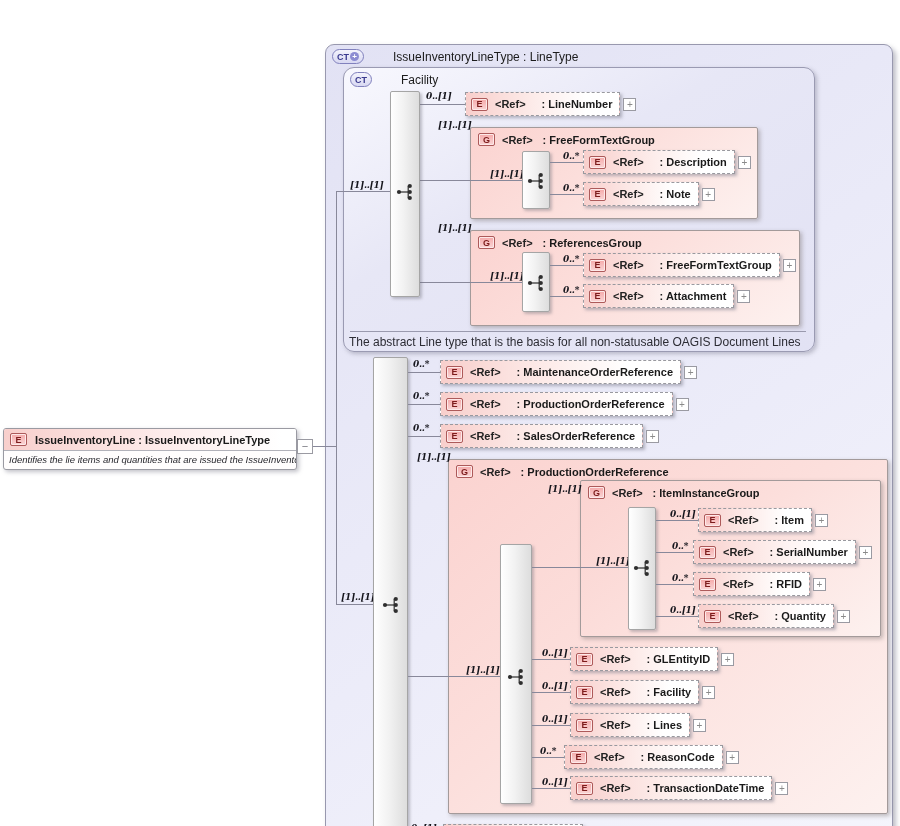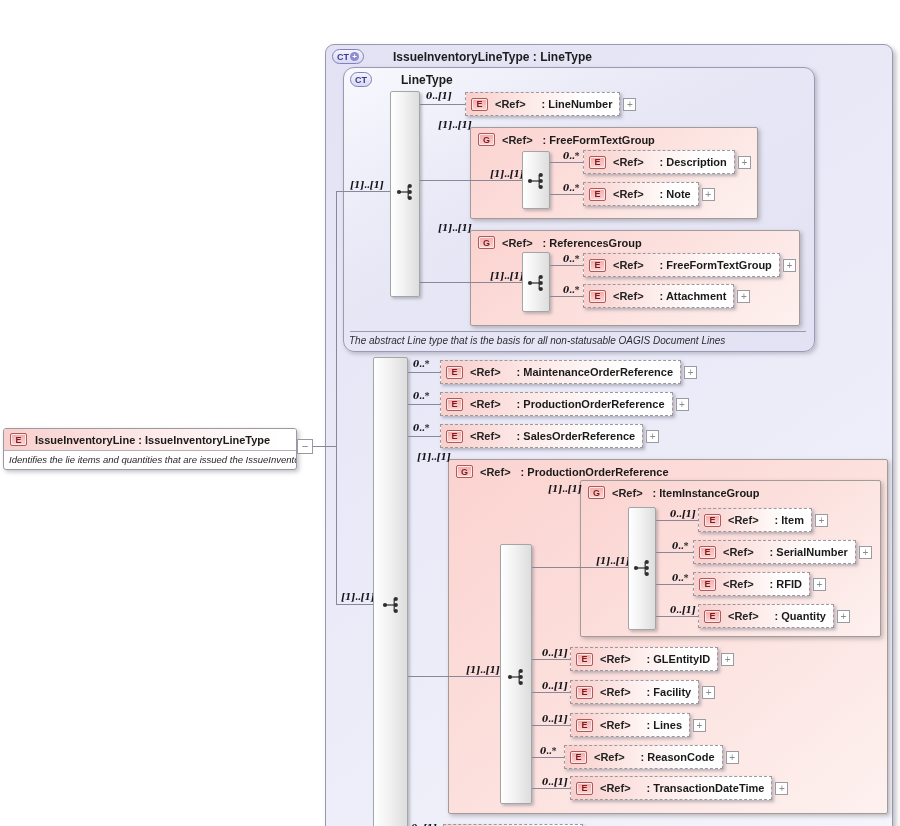--- a/index.html
+++ b/index.html
@@ -7,21 +7,21 @@
   .canvas { position:relative; width:900px; height:826px; background:#fff; overflow:hidden;margin-top:39px; }
 
   
   .bigbox { position:absolute; border:1px solid #9898ae; border-radius:9px;
             background:linear-gradient(145deg,#e2e2f4 0%,#ececf9 55%,#f5f5fc 100%);
             box-shadow:3px 3px 5px rgba(110,110,130,.45); }
   .ltbox  { position:absolute; border:1px solid #9a9ab2; border-radius:11px;
             background:linear-gradient(150deg,#f8f8fe 0%,#e7e7f6 40%,#e2e2f4 100%);
             box-shadow:2px 2px 4px rgba(110,110,130,.4); }
   .boxhead { position:absolute; left:6px; top:4px; display:flex; align-items:center; gap:8px; }
-  .boxtitle { font-size:12px; font-weight:bold; color:#1c1c1c; white-space:nowrap;padding-left:21px; }
+  .boxtitle { font-size:12px; font-weight:normal; color:#1c1c1c; white-space:nowrap;padding-left:21px; }
 
   
   .ctbadge { display:inline-flex; align-items:center; justify-content:center; gap:1px;
              height:15px; padding:0 4px; border:1px solid #8181bd; border-radius:8px;
              background:linear-gradient(#f4f4fc,#d8d8f2); }
   .ctbadge .ct { font-size:9px; font-weight:bold; color:#3a3a8e; }
   .ctplus { display:inline-block; width:9px; height:9px; border-radius:50%; background:#8c8cd2;
             color:#fff; font-size:8px; line-height:9px; font-weight:bold; text-align:center; }
 
   
@@ -56,21 +56,21 @@
 
   
   .hline { position:absolute; height:1px; background:#88889a; }
   .vline { position:absolute; width:1px;  background:#88889a; }
 
   
   .card { position:absolute; font-family:"DejaVu Serif", serif; font-style:italic; font-weight:bold;
           font-size:9px; color:#15151c; white-space:nowrap; letter-spacing:-0.3px; }
 
   
-  .annot { position:absolute; font-style:italic; font-size:10px; color:#2c2c34; white-space:nowrap; }
+  .annot { position:absolute; font-size:12px; color:#2c2c34; white-space:nowrap; }
   .rule  { position:absolute; height:1px; background:#9a9aae; }
 
   
   .leftbox { position:absolute; border:1px solid #9a9aa2; border-radius:3px; background:#fffdfd;
              box-shadow:2px 2px 4px rgba(120,120,135,.45); overflow:hidden; }
   .leftbox .lhead { display:flex; align-items:center; height:22px; padding:0 6px;
                     background:linear-gradient(to right,#f8cfcc 0%,#fdeceb 55%,#ffffff 95%);
                     border-bottom:1px solid #b2b2ba; }
   .leftbox .ltitle { font-size:11px; font-weight:bold; color:#1a1a1a; margin-left:8px; white-space:nowrap; }
   .leftbox .ldesc { font-style:italic; font-size:9.5px; color:#28282e; padding:3px 5px 0 5px; white-space:nowrap; }
@@ -91,21 +91,21 @@
       </span>
       <span class="boxtitle">IssueInventoryLineType : LineType</span>
     </div>
   </div>
 
   <div class="ltbox" style="left:343px;top:28px;width:472px;height:285px">
     <div class="boxhead">
       <span class="ctbadge">
         <span class="ct">CT</span>
       </span>
-      <span class="boxtitle">LineType</span>
+      <span class="boxtitle">Facility</span>
     </div>
   </div>
 
   <div class="rule" style="left:350px;top:292px;width:456px"></div>
   <div class="annot" style="left:349px;top:296px">The abstract Line type that is the basis for all non-statusable OAGIS Document Lines</div>
 
   <div class="hline" style="left:312px;top:407px;width:25px"></div>
   <div class="vline" style="left:336px;top:152px;height:414px"></div>
   <div class="hline" style="left:336px;top:152px;width:54px"></div>
   <div class="hline" style="left:336px;top:565px;width:37px"></div>

